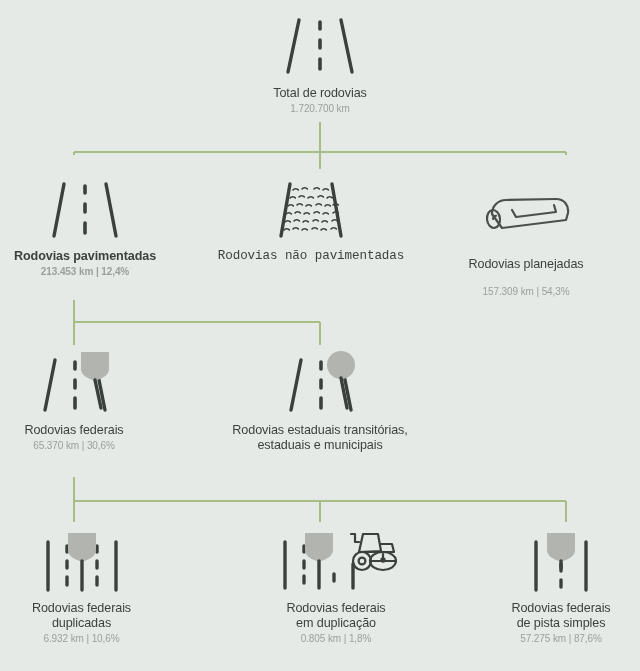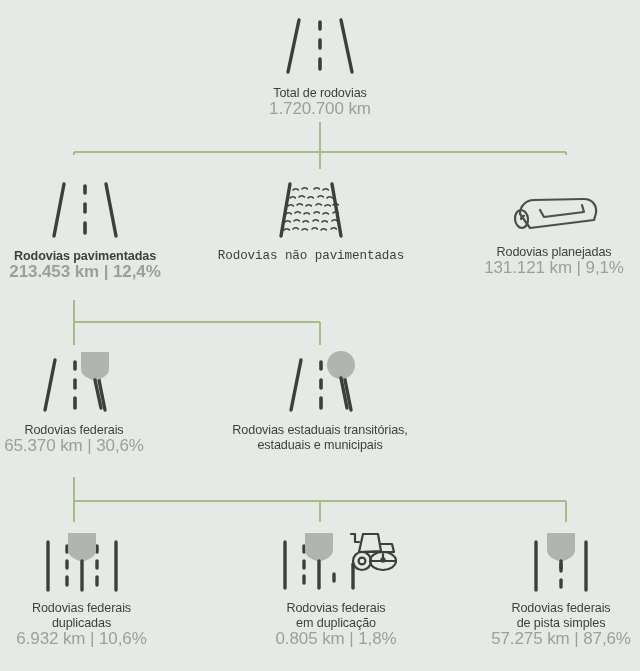--- a/index.html
+++ b/index.html
@@ -33,31 +33,31 @@
     line-height: 0;
   }
   .node-title {
     font-size: 12.6px;
     color: #3c413e;
     line-height: 15px;
     letter-spacing: -0.1px;
     white-space: pre-line;
   }
   .node-value {
-    font-size: 17px;
+    font-size: 10px;
     color: #9ba09c;
     line-height: 16px;
     letter-spacing: -0.1px;
   }
 
   
   #node-total      { left: 225px; top: 14px;  width: 190px; }
   #node-paved      { left: 0px;   top: 180px; width: 170px; font-weight: bold; }
   #node-unpaved    { left: 205px; top: 180px; width: 212px; font-family: Liberation Mono, monospace; }
-  #node-planned    { left: 468px; top: 180px; width: 172px; }
+  #node-planned    { left: 440px; top: 180px; width: 172px; gap: 12px; }
   #node-federal    { left: 0px;   top: 348px; width: 148px; }
   #node-state      { left: 205px; top: 348px; width: 230px; }
   #node-dup        { left: 0px;   top: 530px; width: 163px; }
   #node-induplic   { left: 240px; top: 530px; width: 192px; }
   #node-simple     { left: 482px; top: 530px; width: 158px; }
 
   #node-total .node-icon    { margin-bottom: 8px; }
   #node-paved .node-icon,
   #node-unpaved .node-icon,
   #node-planned .node-icon  { margin-bottom: 7px; }
@@ -200,21 +200,21 @@
 
           <ellipse cx="13.5" cy="25" rx="6.5" ry="9" transform="rotate(-6 13.5 25)"></ellipse>
 
           <path d="M13,25 a3,4 0 0 1 3,-3.2"></path>
 
           <path d="M32,16 L36,23 L76,18 L74,11"></path>
         </g>
       </svg>
     </span>
     <span class="node-title">Rodovias planejadas</span>
-    <span class="node-value">131.121 km | 9,1%</span>
+    <span class="node-value">157.309 km | 54,3%</span>
   </div>
 
   <div class="node" id="node-federal">
     <span class="node-icon">
       <svg width="84" height="68" viewBox="0 0 84 68">
         <g stroke="#3a403c" stroke-width="3.4" stroke-linecap="round" fill="none">
           <line x1="23" y1="12" x2="13" y2="62"></line>
           <line x1="63" y1="12" x2="73" y2="62"></line>
         </g>
         <g stroke="#3a403c" stroke-width="3.6" stroke-linecap="round" fill="none">

